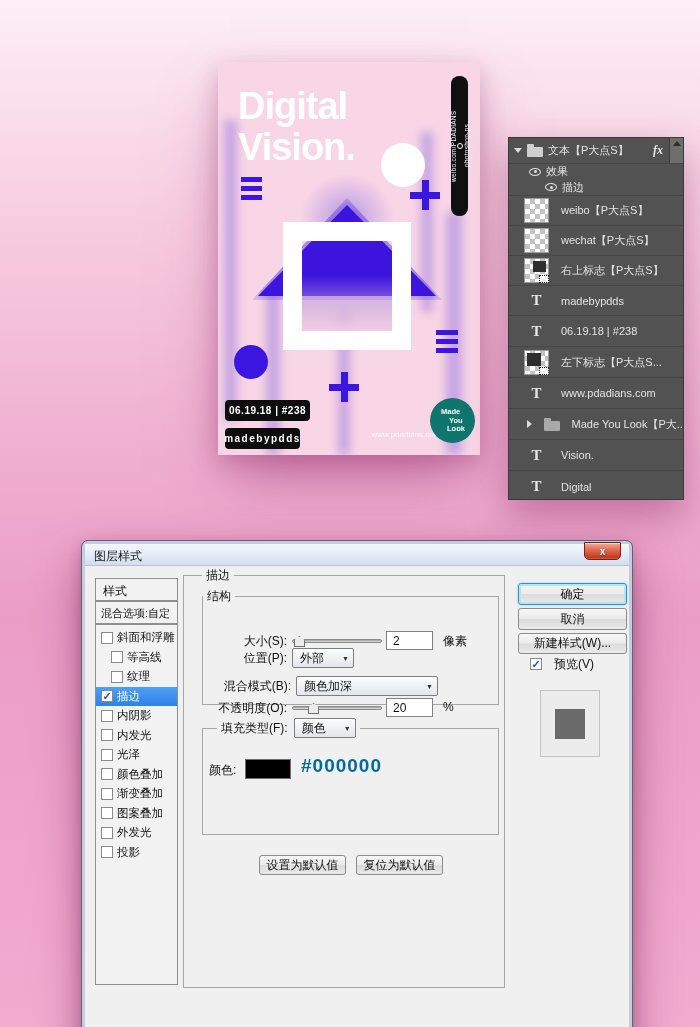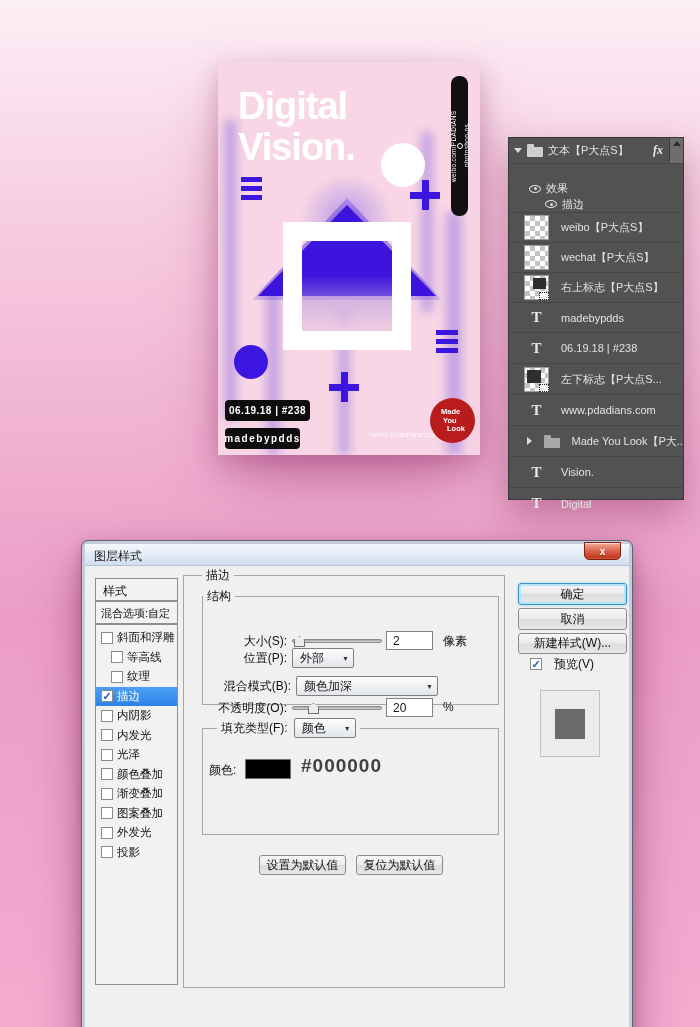--- a/index.html
+++ b/index.html
@@ -36,39 +36,39 @@
   .plus-c{ left:111px; top:310px; width:30px; height:30px; }
   .menu-lines{ width:21px; height:23px;
     background:repeating-linear-gradient(180deg,#3b16e0 0 5px, rgba(0,0,0,0) 5px 9px); }
   .ml-left{ left:23px; top:115px; }
   .ml-right{ left:218px; top:268px; width:22px; }
   .pill{ background:#0d0d0d; border-radius:4px; color:#fff; font-size:10px; font-weight:bold;
     display:flex; align-items:center; justify-content:center; }
   .pill-date{ left:7px; top:338px; width:85px; height:21px; letter-spacing:.5px; }
   .pill-author{ left:7px; top:366px; width:75px; height:21px; letter-spacing:1.5px; }
   .poster-url{ left:138px; top:368px; width:100px; text-align:center; color:rgba(255,255,255,.8); font-size:8px; }
-  .myl-circle{ left:212px; top:336px; width:45px; height:45px; border-radius:50%; background:#b91c1c;
+  .myl-circle{ left:212px; top:336px; width:45px; height:45px; border-radius:50%; background:#0f766e;
     color:#fff; font-size:7.5px; font-weight:bold; line-height:8.5px; padding-top:10px; }
   .myl-circle .l1{ display:block; margin-left:11px; }
-  .myl-circle .l2{ display:block; margin-left:13px; }
+  .myl-circle .l2{ display:block; margin-left:19px; }
   .myl-circle .l3{ display:block; margin-left:17px; }
   .side-tag{ left:233px; top:14px; width:17px; height:140px; background:#101010; border-radius:8px;
     display:flex; justify-content:center; }
   .side-tag-inner{ writing-mode:vertical-rl; transform:rotate(180deg); height:100%; display:flex;
     flex-direction:column; align-items:center; justify-content:space-between; padding:7px 0;
     color:#fff; font-size:6.5px; letter-spacing:.3px; }
   .side-dot{ width:6px; height:6px; border:1px solid #fff; border-radius:50%; }
 
   
   .layers{ left:508px; top:137px; width:176px; height:363px; background:#525252;
     border:1px solid #3a3a3a; box-shadow:0 16px 36px rgba(140,45,100,.45); color:#e3e3e3; font-size:11px; }
   .lrow{ display:flex; align-items:center; border-bottom:1px solid #464646; position:relative; }
   .lrow.noline{ border-bottom:none; }
   .r-group{ height:26px; padding-left:5px; gap:5px; }
-  .r-fx{ height:15px; padding-left:20px; gap:5px; border-bottom:none;margin-top:17px; }
+  .r-fx{ height:15px; padding-left:20px; gap:5px; border-bottom:none; }
   .r-fx2{ height:17px; padding-left:36px; gap:5px; }
   .r-item{ height:30px; padding-left:15px; gap:12px; }
   .r-item.tall{ height:31px; }
   .tri-open{ width:0; height:0; border-left:4px solid transparent; border-right:4px solid transparent;
     border-top:5px solid #dadada; }
   .tri-closed{ width:0; height:0; border-top:4px solid transparent; border-bottom:4px solid transparent;
     border-left:5px solid #dadada; margin-left:3px; }
   .folder{ width:16px; height:10px; background:#cfcfcf; border-radius:1px; position:relative; margin-top:3px; }
   .folder::before{ content:""; position:absolute; left:0; top:-3px; width:7px; height:3px; background:inherit;
     border-radius:1px 1px 0 0; }
@@ -140,21 +140,21 @@
   .dd{ position:absolute; left:89px; height:20px; background:linear-gradient(#fdfdfd,#eef0f2 55%,#e3e6ea);
     border:1px solid #7f7f7f; border-radius:2px; display:flex; align-items:center;
     padding:0 16px 0 7px; font-size:12px; white-space:nowrap; }
   .dd::after{ content:"\25BC"; position:absolute; right:4px; font-size:7px; color:#333; }
   .dd-pos{ width:62px; }
   .dd-blend{ width:142px; }
   .dd-fill{ position:relative; left:0; width:62px; }
   .crow-label{ position:absolute; left:6px; top:24px; font-size:12px; }
   .swatch{ position:absolute; left:42px; top:21px; width:46px; height:20px; background:#000;
     border:1px solid #6f6f6f; }
-  .hexnote{ position:absolute; left:98px; top:17px; font-size:19px; font-weight:bold; color:#404040;
+  .hexnote{ position:absolute; left:98px; top:17px; font-size:19px; font-weight:bold; color:#0369a1;
     letter-spacing:1px; }
   .btn{ background:linear-gradient(#f7f7f7,#ebebeb 48%,#dcdcdc 52%,#e9e9e9); border:1px solid #8c8c8c;
     border-radius:3px; font-size:12px; display:flex; align-items:center; justify-content:center;
     color:#111; white-space:nowrap; }
   .btn-setdef{ left:75px; top:271px; width:87px; height:20px; }
   .btn-resetdef{ left:172px; top:271px; width:87px; height:20px; }
   .btn-ok{ left:433px; top:39px; width:109px; height:22px; border:1px solid #3e8fbf;
     box-shadow:0 0 0 2px #b3e4f7 inset, 0 0 3px #8fd4ef; }
   .btn-cancel{ left:433px; top:64px; width:109px; height:22px; }
   .btn-newstyle{ left:433px; top:89px; width:109px; height:21px; }

